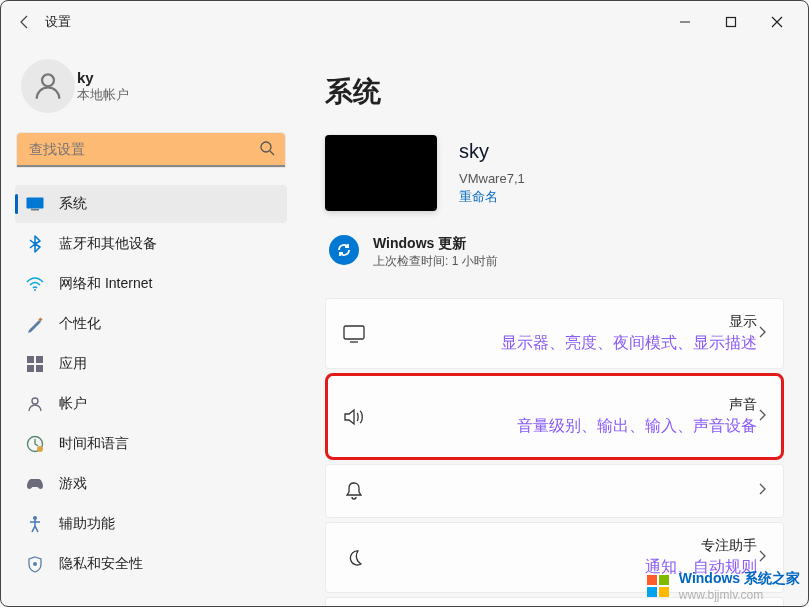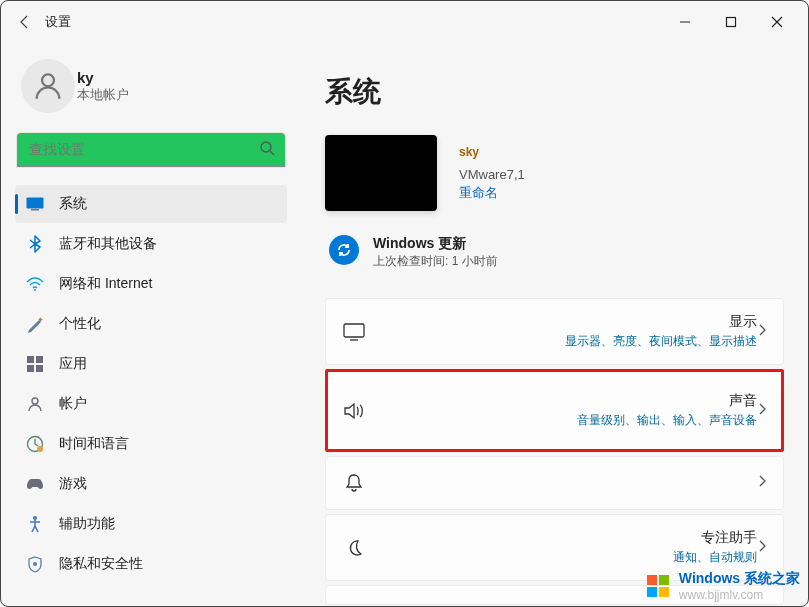--- a/index.html
+++ b/index.html
@@ -14,50 +14,50 @@
     .content { display: flex; height: calc(100% - 42px); }
     
     .sidebar { width: 300px; padding: 6px 14px 0 14px; }
     .user-row { display: flex; align-items: center; padding: 10px 6px 16px 6px; }
     .avatar { width: 54px; height: 54px; border-radius: 50%; background: #e8e8e8; display: flex; align-items: center; justify-content: center; }
     .user-info { margin-left: 2px; }
     .user-name { font-size: 15px; font-weight: 600; color: #222; }
     .user-sub { font-size: 13px; color: #666; }
     
     .search-box { position: relative; margin: 4px 2px 18px 2px; }
-    .search-input { width: 100%; height: 34px; border: none; border-bottom: 2px solid #888; background: #22c55e; padding: 0 36px 0 12px; font-size: 14px; border-radius: 4px 4px 0 0; box-shadow: 0 0 0 1px rgba(0,0,0,0.06); }
+    .search-input { width: 100%; height: 34px; border: none; border-bottom: 2px solid #888; background: #fdba74; padding: 0 36px 0 12px; font-size: 14px; border-radius: 4px 4px 0 0; box-shadow: 0 0 0 1px rgba(0,0,0,0.06); }
     .search-icon { position: absolute; right: 10px; top: 50%; transform: translateY(-50%); }
     
     .nav-list { list-style: none; }
     .nav-item { display: flex; align-items: center; height: 38px; padding: 0 10px; border-radius: 4px; cursor: pointer; font-size: 14px; color: #222; position: relative; margin-bottom: 2px; }
     .nav-item.active { background: #eaeaea; }
     .nav-item.active::before { content: ""; position: absolute; left: 0; top: 9px; bottom: 9px; width: 3px; background: #0067c0; border-radius: 2px; }
     .nav-icon { width: 20px; height: 20px; margin-right: 14px; display: flex; align-items: center; justify-content: center; }
     
     .main { flex: 1; padding: 30px 24px 0 24px; overflow-y: auto; }
     .page-title { font-size: 28px; font-weight: 600; color: #222; margin-bottom: 24px; }
     
     .about-row { display: flex; align-items: center; margin-bottom: 24px; }
     .about-thumb { width: 112px; height: 76px; background: #000; border-radius: 4px; box-shadow: 0 2px 6px rgba(0,0,0,0.15); }
     .about-info { margin-left: 22px; }
-    .about-name { font-size: 12px; font-weight: 700; color: #a16207; }
+    .about-name { font-size: 20px; font-weight: 400; color: #0f172a; }
     .about-model { font-size: 13px; color: #555; margin-top: 8px; }
     .about-rename { font-size: 13px; color: #0067c0; cursor: pointer; margin-top: 2px; display: inline-block; }
     
     .update-row { display: flex; align-items: flex-start; margin-bottom: 28px; padding-left: 4px; }
     .update-icon { width: 30px; height: 30px; border-radius: 50%; background: #0078d4; display: flex; align-items: center; justify-content: center; margin-right: 14px; }
     .update-title { font-size: 14px; font-weight: 600; color: #222; }
     .update-sub { font-size: 12px; color: #555; }
     
     .setting-card { background: #fdfdfd; border: 1px solid rgba(0,0,0,0.07); border-radius: 4px; display: flex; align-items: center; padding: 14px 16px; margin-bottom: 4px; cursor: pointer; text-align: right; }
-    .setting-card.highlight { border: 3px solid #e21a1a; border-radius: 2px; padding: 20px 14px; }
+    .setting-card.highlight { border: 3px solid #e21a1a; border-radius: 8px; padding: 20px 14px; }
     .card-icon { width: 24px; height: 24px; margin-right: 20px; display: flex; align-items: center; justify-content: center; }
     .card-body { flex: 1; }
     .card-title { font-size: 14px; color: #222; }
-    .card-sub { font-size: 12px; color: #0369a1; margin-top: 2px; }
+    .card-sub { font-size: 16px; color: #8b5cf6; margin-top: 2px; }
     .card-chevron { color: #555; }
     
     .watermark { position: absolute; bottom: 4px; right: 8px; font-size: 14px; color: rgba(0,0,0,0.28); pointer-events: none; display: flex; align-items: center; gap: 6px; }
     .watermark-logo { width: 30px; height: 30px; }
   </style>
 </head>
 <body>
 
 <div class="titlebar">
   <div class="back-btn">

